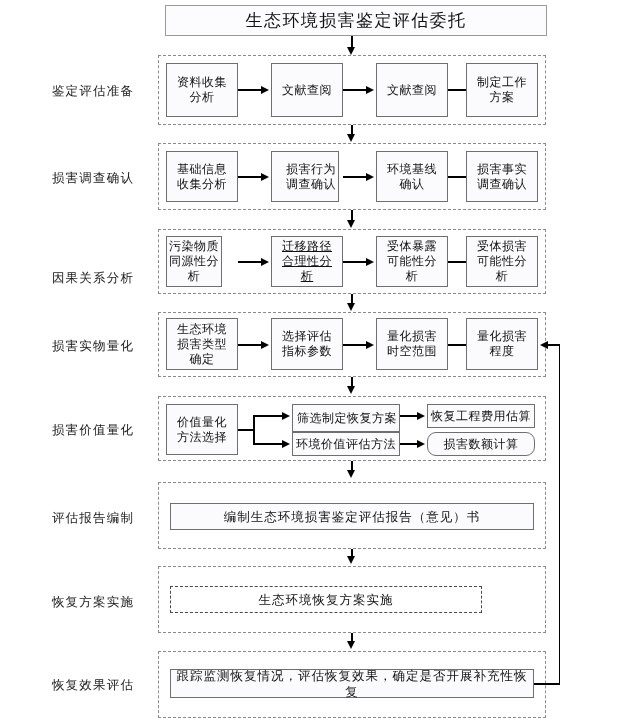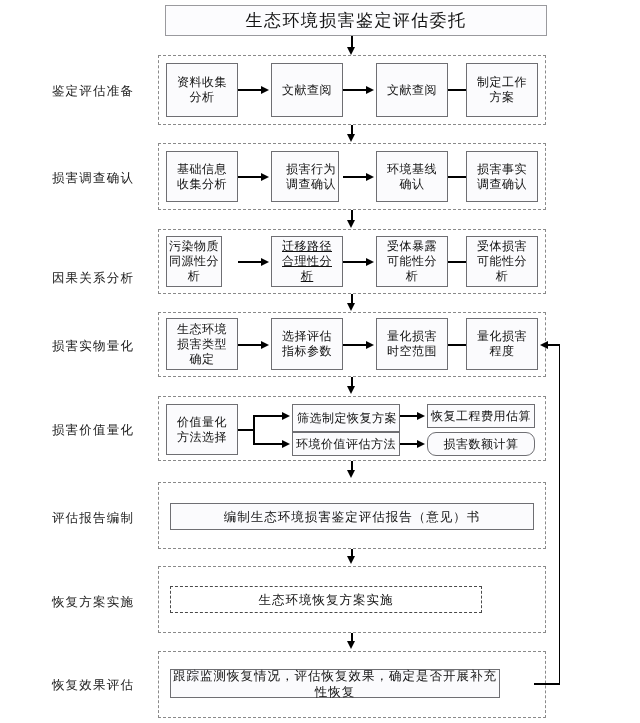--- a/index.html
+++ b/index.html
@@ -291,21 +291,21 @@
   <div class="node wide dashed-node" style="left:170px; top:586px; width:312px; height:27px;">
     <span class="txt">生态环境恢复方案实施</span>
   </div>
 
   <div class="line-v" style="left:351px; top:633px; height:11px;"></div>
   <div class="arrow-d" style="left:347px; top:641px;"></div>
 
   <div class="stage-label" style="top:679px;">恢复效果评估</div>
   <div class="group-box" style="top:651px; height:67px;"></div>
 
-  <div class="node wide" style="left:170px; top:669px; width:330px; height:29px;">
+  <div class="node wide" style="left:170px; top:669px; width:364px; height:29px;">
     <span class="txt">跟踪监测恢复情况，评估恢复效果，确定是否开展补充性恢复</span>
   </div>
 
   <div class="line-h" style="left:534px; top:683px; width:26px;"></div>
   <div class="line-v" style="left:558.5px; top:344px; height:340px;"></div>
   <div class="line-h" style="left:548px; top:344px; width:12px;"></div>
   <div class="arrow-l" style="left:540px; top:340.5px;"></div>
 
 </div>
 

